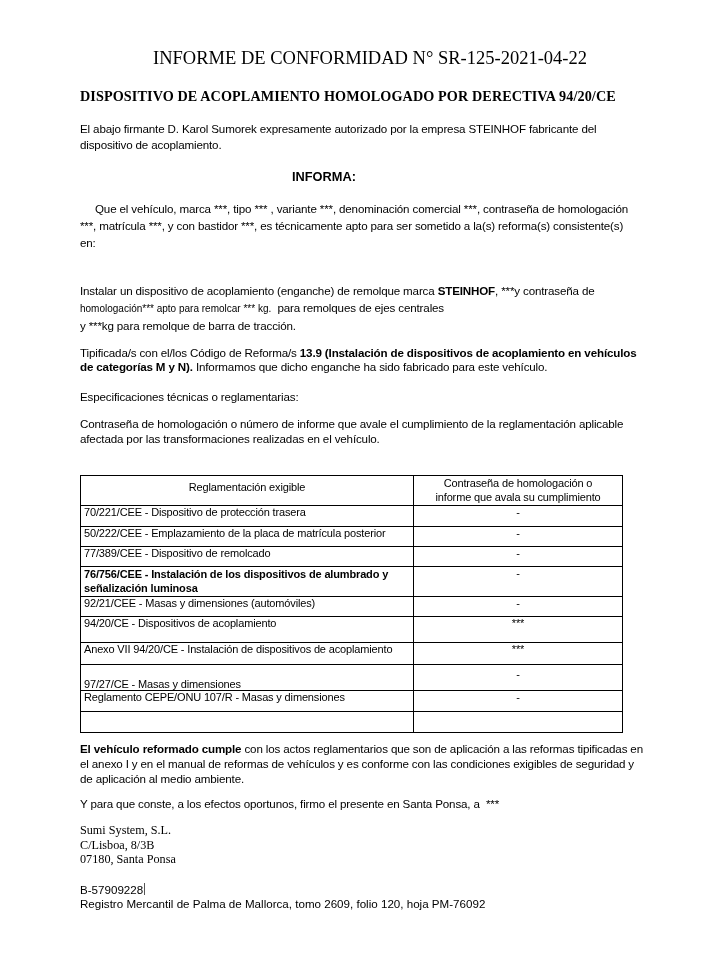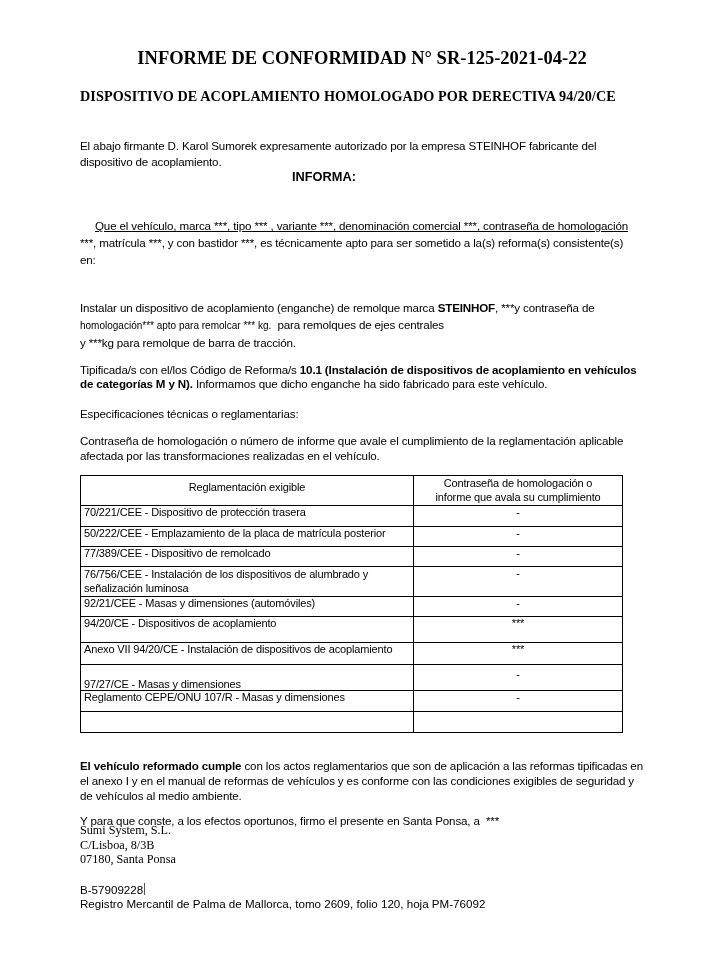--- a/index.html
+++ b/index.html
@@ -1,23 +1,23 @@
 <!DOCTYPE html>
 <html><head>
 <meta charset="utf-8">
 <style>
   html, body { margin: 0; padding: 0; background: #ffffff; }
   body { width: 708px; height: 953px; position: relative; overflow: hidden; color: #000; }
   .page { position: absolute; left: 0; top: 0; width: 708px; height: 953px; background: #fff; }
   .serif { font-family: "Liberation Serif", "DejaVu Serif", serif; }
   .sans { font-family: "Liberation Sans", "DejaVu Sans", sans-serif; }
   .abs { position: absolute; }
-  .title { left: 8px; width: 708px; text-align: center; top: 48px; font-size: 18.5px; font-weight: bold; margin-left: 32px; width: 644px; }
+  .title { left: 16px; width: 708px; text-align: center; top: 48px; font-size: 18.5px; font-weight: normal; margin-left: 32px; width: 644px; }
   .subtitle { left: 80px; top: 88px; font-size: 14.2px; font-weight: bold; letter-spacing: 0.1px; }
-  .p { font-size: 11.6px; line-height: 16px; letter-spacing: -0.15px; margin-top: 17px; }
+  .p { font-size: 11.6px; line-height: 16px; letter-spacing: -0.15px; }
   .informa { left: 0; width: 708px; text-align: center; top: 169px; font-size: 12.8px; font-weight: bold; margin-left: -30px; }
   b { font-weight: bold; }
   .big { font-size: 10px; letter-spacing: 0; }
   table.reg { position: absolute; left: 80px; top: 475px; width: 543px; border-collapse: collapse; font-size: 11px; letter-spacing: -0.15px; }
   table.reg td, table.reg th { border: 1.3px solid #000; padding: 0 3px; vertical-align: top; font-weight: normal; }
   table.reg th { text-align: center; line-height: 14px; }
   table.reg td.val { text-align: center; }
   table.reg td.c1 { width: 326px; }
   .addr { font-size: 12.2px; line-height: 14.5px; }
   .cursor { display: inline-block; width: 1px; height: 12px; background: #555; vertical-align: -1px; margin-left: 1px; }
@@ -31,33 +31,33 @@
   <div class="abs serif subtitle">DISPOSITIVO DE ACOPLAMIENTO HOMOLOGADO POR DERECTIVA 94/20/CE</div>
 
   <div class="abs sans p" style="left:80px; top:121px;">
     <div>El abajo firmante D. Karol Sumorek expresamente autorizado por la empresa STEINHOF fabricante del</div>
     <div>dispositivo de acoplamiento.</div>
   </div>
 
   <div class="abs sans informa">INFORMA:</div>
 
   <div class="abs sans p" style="left:80px; top:200px; line-height:17px;">
-    <div style="padding-left:15px;text-decoration:underline;">Que el vehículo, marca ***, tipo *** , variante  ***, denominación comercial  ***, contraseña de homologación</div>
+    <div style="padding-left:15px;">Que el vehículo, marca ***, tipo *** , variante  ***, denominación comercial  ***, contraseña de homologación</div>
     <div>***, matrícula  ***, y con bastidor  ***, es técnicamente apto para ser sometido a la(s) reforma(s) consistente(s)</div>
     <div>en:</div>
   </div>
 
   <div class="abs sans p" style="left:80px; top:282px; line-height:17px;">
     <div><span>Instalar un dispositivo de acoplamiento (enganche) de remolque marca </span><b>STEINHOF</b><span>, ***y contraseña de</span></div>
     <div><span class="big">homologación*** apto para remolcar *** kg.</span><span style="white-space:pre;">  para remolques de ejes centrales</span></div>
     <div>y ***kg para remolque de barra de tracción.</div>
   </div>
 
   <div class="abs sans p" style="left:80px; top:346px; line-height:14px;">
-    <div><span>Tipificada/s con el/los Código de Reforma/s </span><b>10.1 (Instalación de dispositivos de acoplamiento en vehículos</b></div>
+    <div><span>Tipificada/s con el/los Código de Reforma/s </span><b>13.9 (Instalación de dispositivos de acoplamiento en vehículos</b></div>
     <div><b>de categorías M y N).</b><span> Informamos que dicho enganche ha sido fabricado para este vehículo.</span></div>
   </div>
 
   <div class="abs sans p" style="left:80px; top:416px; line-height:15px;">
     <div>Contraseña de homologación o número de informe que avale el cumplimiento de la reglamentación aplicable</div>
     <div>afectada por las transformaciones realizadas en el vehículo.</div>
   </div>
 
   <div class="abs sans p" style="left:80px; top:389px;">Especificaciones técnicas o reglamentarias:</div>
 
@@ -76,21 +76,21 @@
     </tr>
     <tr style="height:20px;">
       <td class="c1">50/222/CEE - Emplazamiento de la placa de matrícula posterior</td>
       <td class="val">-</td>
     </tr>
     <tr style="height:20px;margin-top:22px;">
       <td class="c1">77/389/CEE - Dispositivo de remolcado</td>
       <td class="val">-</td>
     </tr>
     <tr style="height:30px;">
-      <td class="c1" style="line-height:14px;">
+      <td class="c1" style="line-height:14px;font-weight:bold;">
         <div>76/756/CEE - Instalación de los dispositivos de alumbrado y</div>
         <div>señalización luminosa</div>
       </td>
       <td class="val">-</td>
     </tr>
     <tr style="height:20px;">
       <td class="c1">92/21/CEE - Masas y dimensiones (automóviles)</td>
       <td class="val">-</td>
     </tr>
     <tr style="height:26px;">
@@ -112,21 +112,21 @@
     <tr style="height:21px;">
       <td class="c1"></td>
       <td class="val"></td>
     </tr>
   </tbody>
     </table>
 
   <div class="abs sans p" style="left:80px; top:741px; line-height:15px;">
     <div><b>El vehículo reformado cumple</b><span> con los actos reglamentarios que son de aplicación a las reformas tipificadas en</span></div>
     <div>el anexo I y en el manual de reformas de vehículos y es conforme con las condiciones exigibles de seguridad y</div>
-    <div>de vehículos al medio ambiente.</div>
+    <div>de aplicación al medio ambiente.</div>
   </div>
 
   <div class="abs sans p" style="left:80px; top:796px; white-space:pre;">Y para que conste, a los efectos oportunos, firmo el presente en Santa Ponsa, a  ***</div>
 
   <div class="abs addr" style="left:80px; top:823px;">
     <div class="serif">Sumi System, S.L.</div>
     <div class="serif">C/Lisboa, 8/3B</div>
     <div class="serif">07180, Santa Ponsa</div>
     <div class="sans" style="font-size:11.6px; margin-top:16px;"><span>B-57909228</span><span class="cursor"></span></div>
     <div class="sans" style="font-size:11.6px;">Registro Mercantil de Palma de Mallorca, tomo 2609, folio 120, hoja PM-76092</div>

